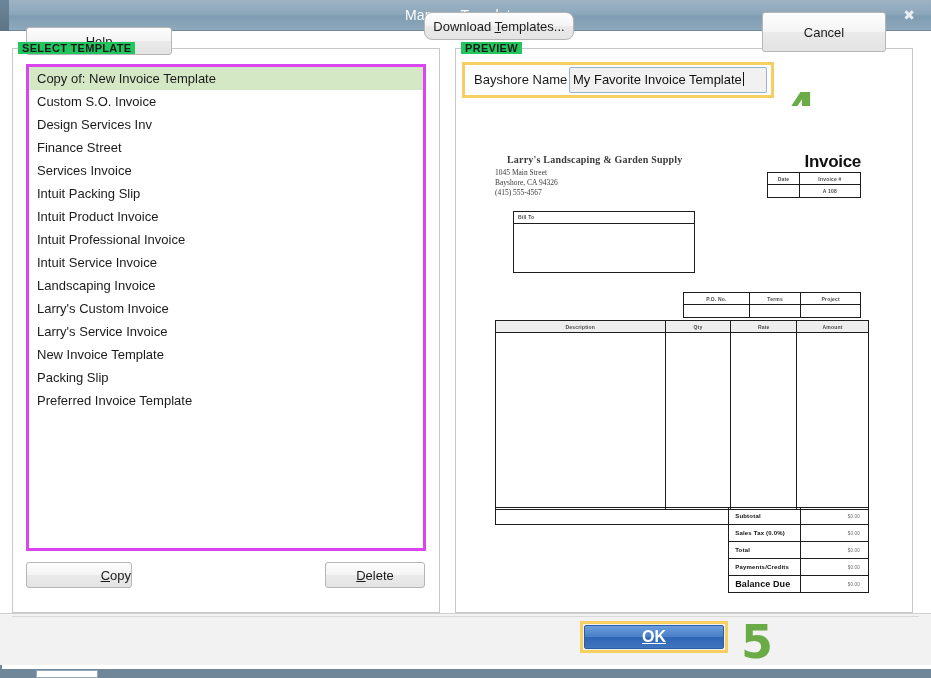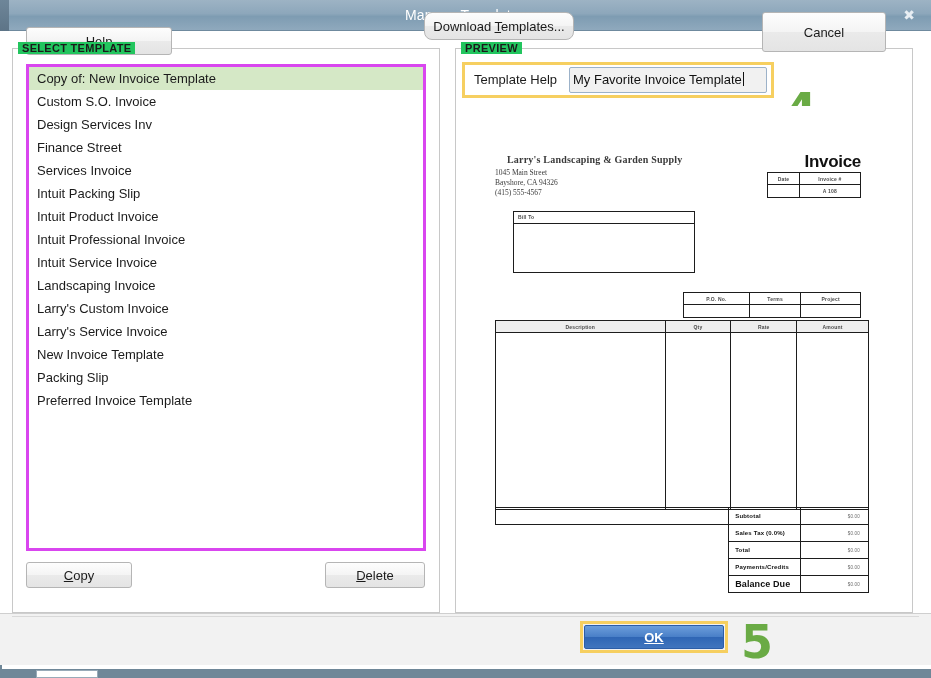--- a/index.html
+++ b/index.html
@@ -104,21 +104,21 @@
     cursor: default;
     white-space: nowrap;
   }
   .tpl-item.selected {
     background: #d5e8c6;
   }
 
   #copy-btn {
     position: absolute;
     left: 26px; top: 531px;
-    width: 106px; height: 26px;
+    width: 106px; height: 26px; justify-content: flex-end;
   }
   #delete-btn {
     position: absolute;
     left: 325px; top: 531px;
     width: 100px; height: 26px;
   }
 
   .btn {
     box-sizing: border-box;
     border: 1px solid #b5b5b5;
@@ -339,21 +339,21 @@
   }
   #ok-btn {
     position: absolute;
     left: 584px; top: 625px;
     width: 140px; height: 24px;
     box-sizing: border-box;
     border: 1px solid #2c5ea8;
     border-radius: 2px;
     background: linear-gradient(to bottom, #6b9ddb 0%, #4a80c8 48%, #2f66b5 52%, #4075be 100%);
     color: #ffffff;
-    font-size: 13px;
+    font-size: 16px;
     font-weight: bold;
     display: flex;
     align-items: center;
     justify-content: center;
     cursor: pointer;
     text-decoration: underline;
   }
   #cancel-btn { position: absolute; left: 762px; top: 12px; width: 124px; height: 40px; }
 
   
@@ -429,21 +429,21 @@
       <span><span class="u">C</span><span>opy</span></span>
     </div>
     <div id="delete-btn" class="btn">
       <span><span class="u">D</span><span>elete</span></span>
     </div>
 
     <div id="right-frame" class="group-frame"></div>
     <div id="right-legend" class="group-legend">PREVIEW</div>
 
     <div id="name-highlight"></div>
-    <div id="name-label">Template Help</div>
+    <div id="name-label">Bayshore Name</div>
     <div id="name-input"></div>
     <div id="name-input-text"><span>My Favorite Invoice Template</span><span id="caret"></span></div>
 
     <div id="badge-4" class="badge">4</div>
 
     <div id="preview-sheet">
 
       <div class="co-name">Larry's Landscaping &amp; Garden Supply</div>
       <div class="co-addr">
         <div>1045 Main Street</div>

